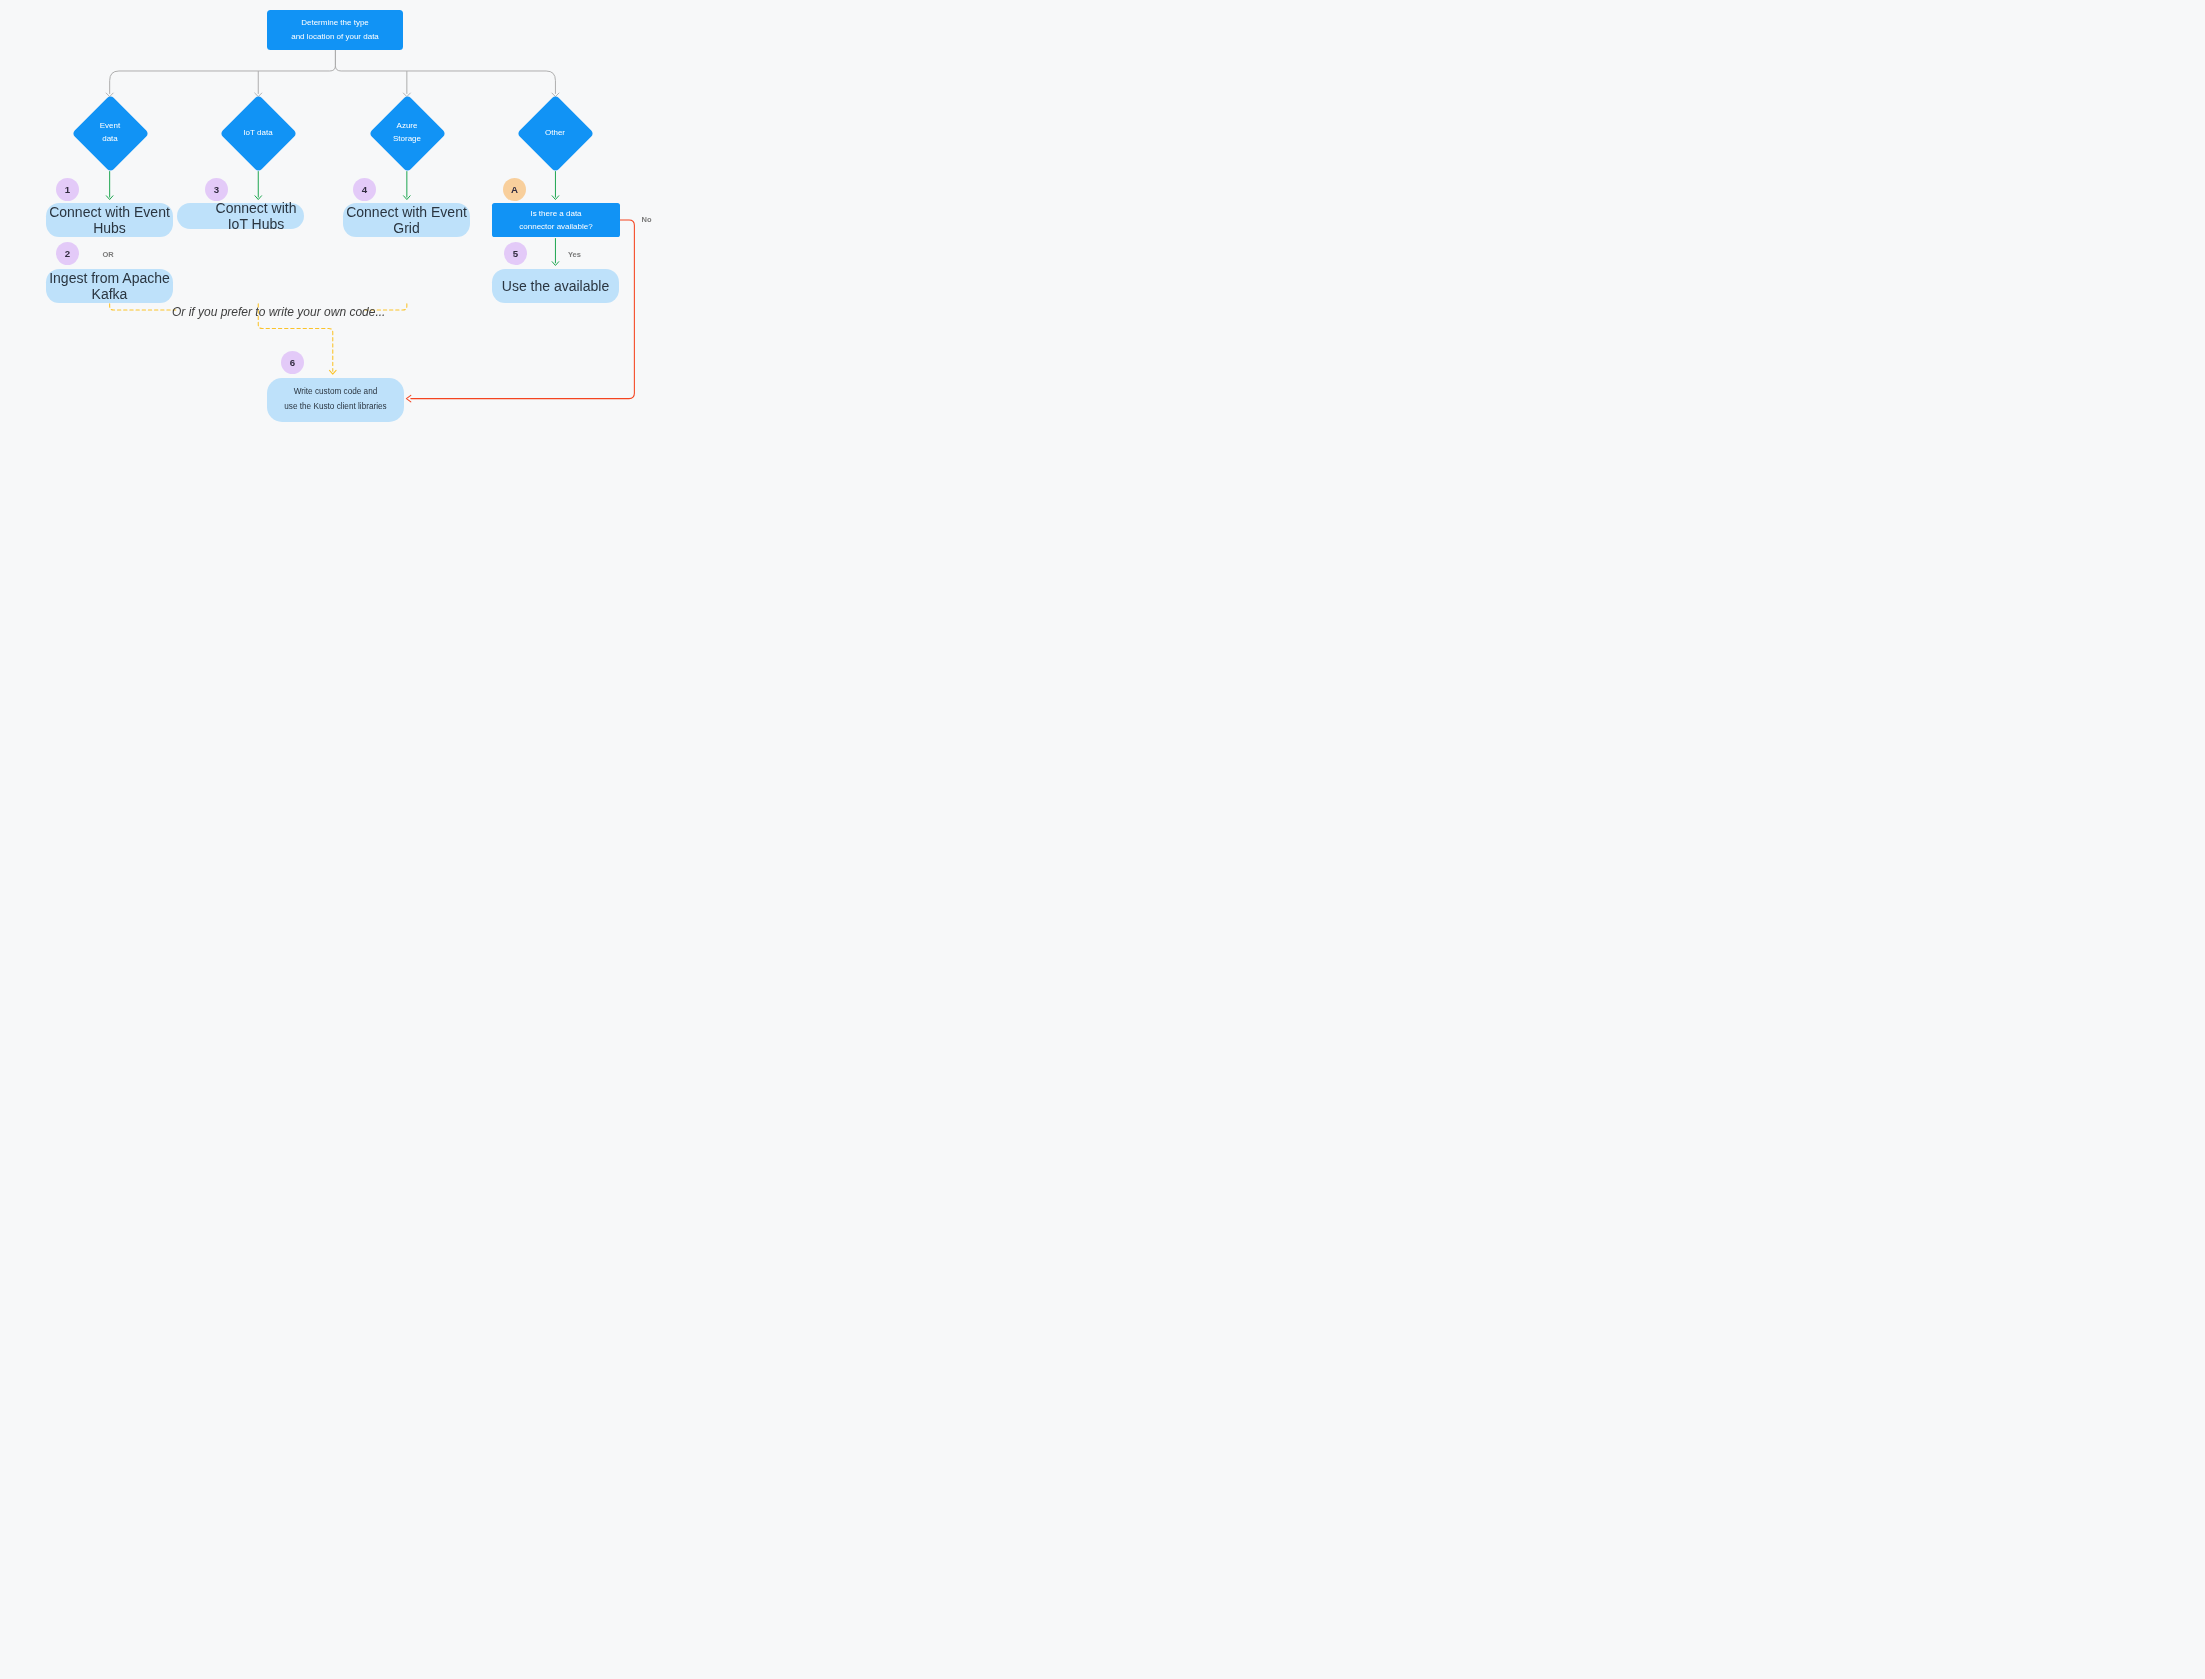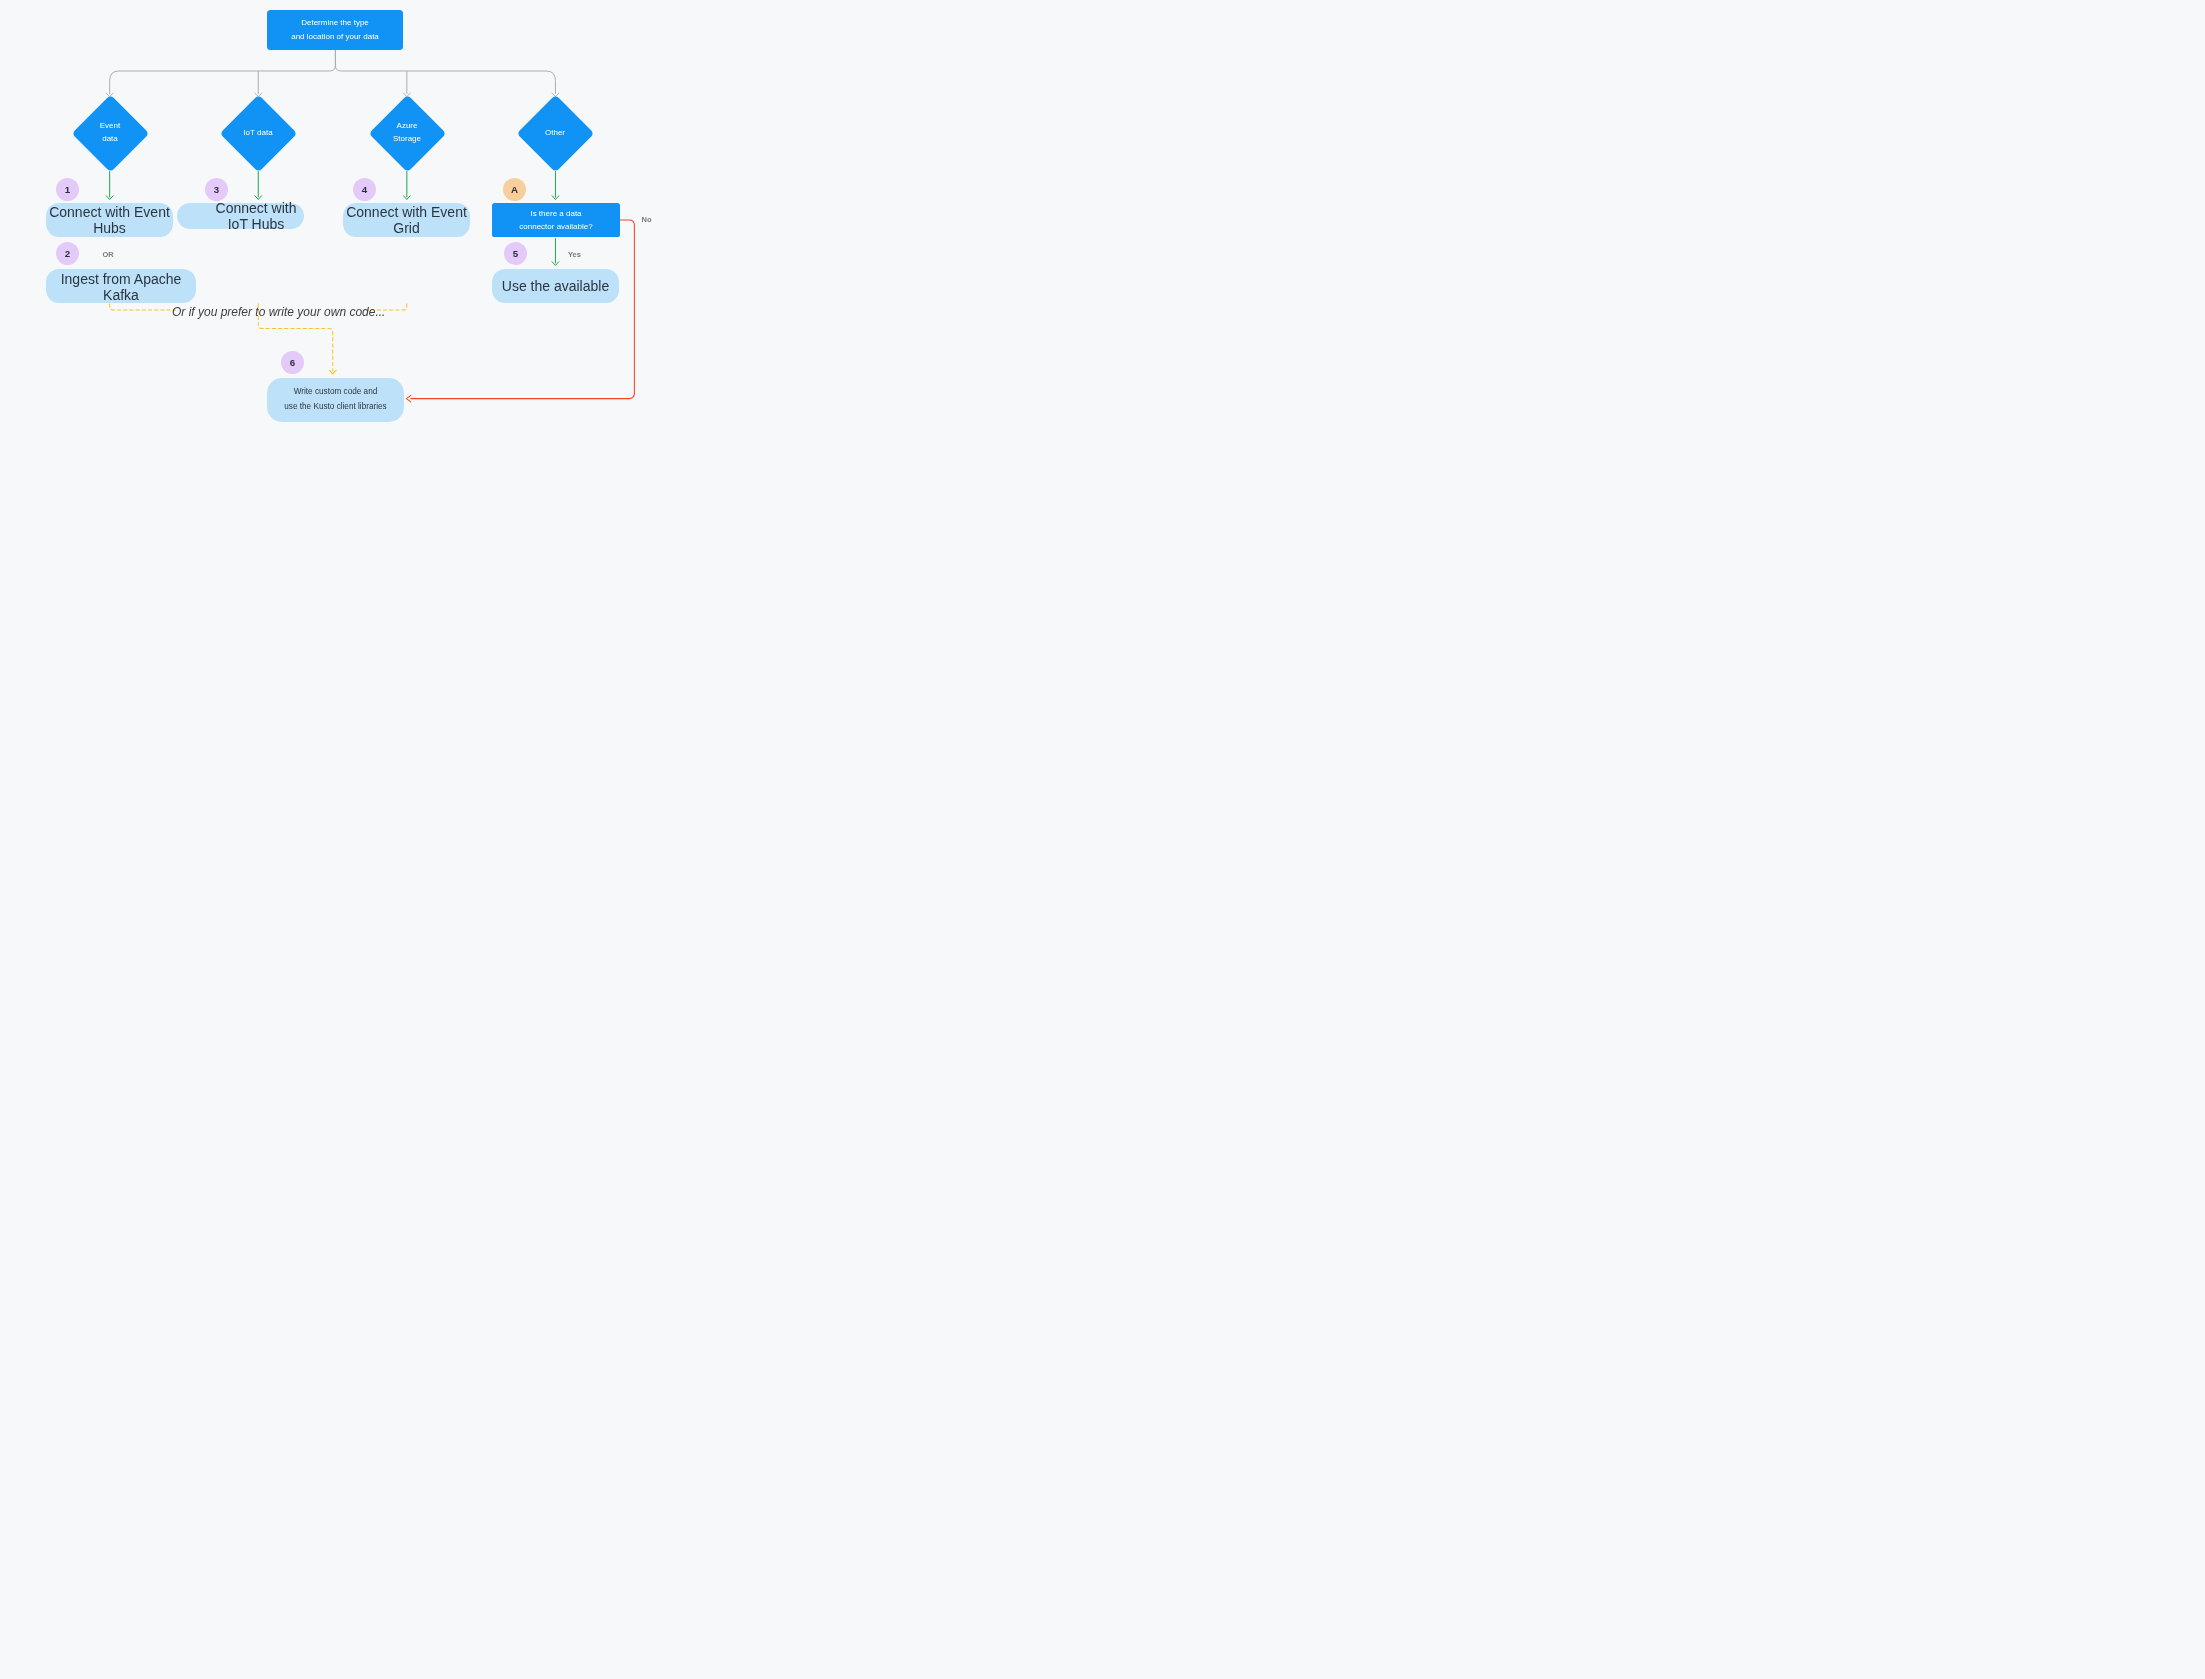--- a/index.html
+++ b/index.html
@@ -141,21 +141,21 @@
     <span>Connect with IoT Hubs</span>
   </div>
   <div class="node light-box pill single-label" style="left:343px;top:203px;width:127px;height:34px;">
     <span>Connect with Event Grid</span>
   </div>
   <div class="node blue-box question-box" style="left:492px;top:203px;width:128px;height:34px;">
     <span>Is there a data</span>
     <span>connector available?</span>
   </div>
 
-  <div class="node light-box pill single-label" style="left:46px;top:269px;width:150px;height:34px;justify-content:flex-end;">
+  <div class="node light-box pill single-label" style="left:46px;top:269px;width:127px;height:34px;">
     <span>Ingest from Apache Kafka</span>
   </div>
   <div class="node light-box pill single-label" style="left:492px;top:269px;width:127px;height:34px;">
     <span>Use the available</span>
   </div>
 
   <div class="node light-box custom-box" style="left:267px;top:378px;width:137px;height:44px;">
     <span>Write custom code and</span>
     <span>use the Kusto client libraries</span>
   </div>

